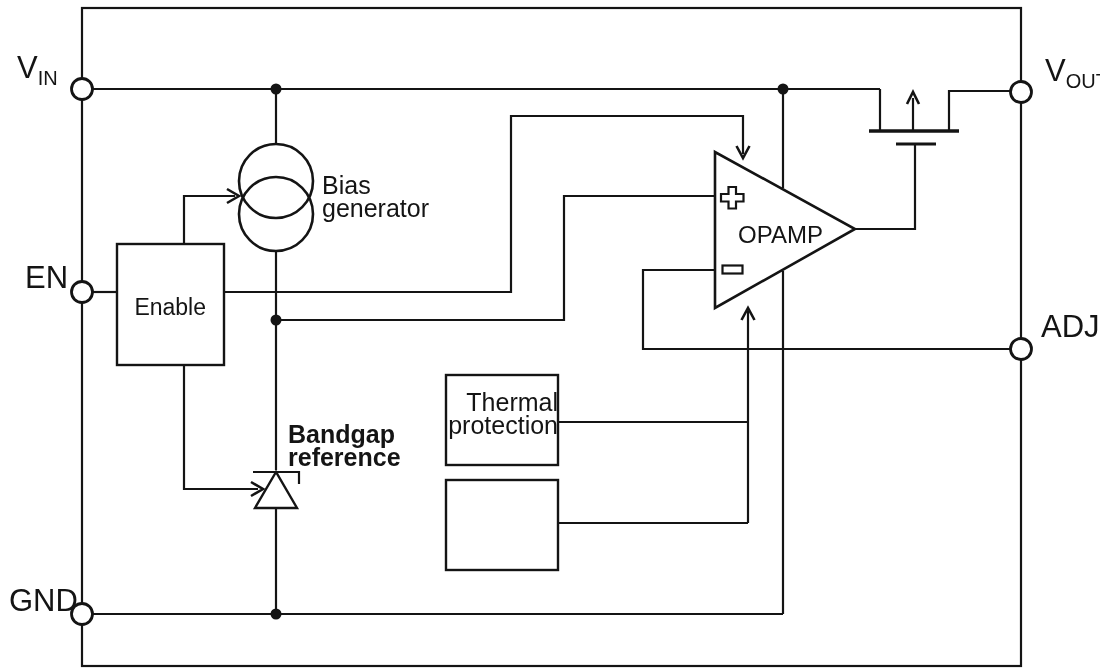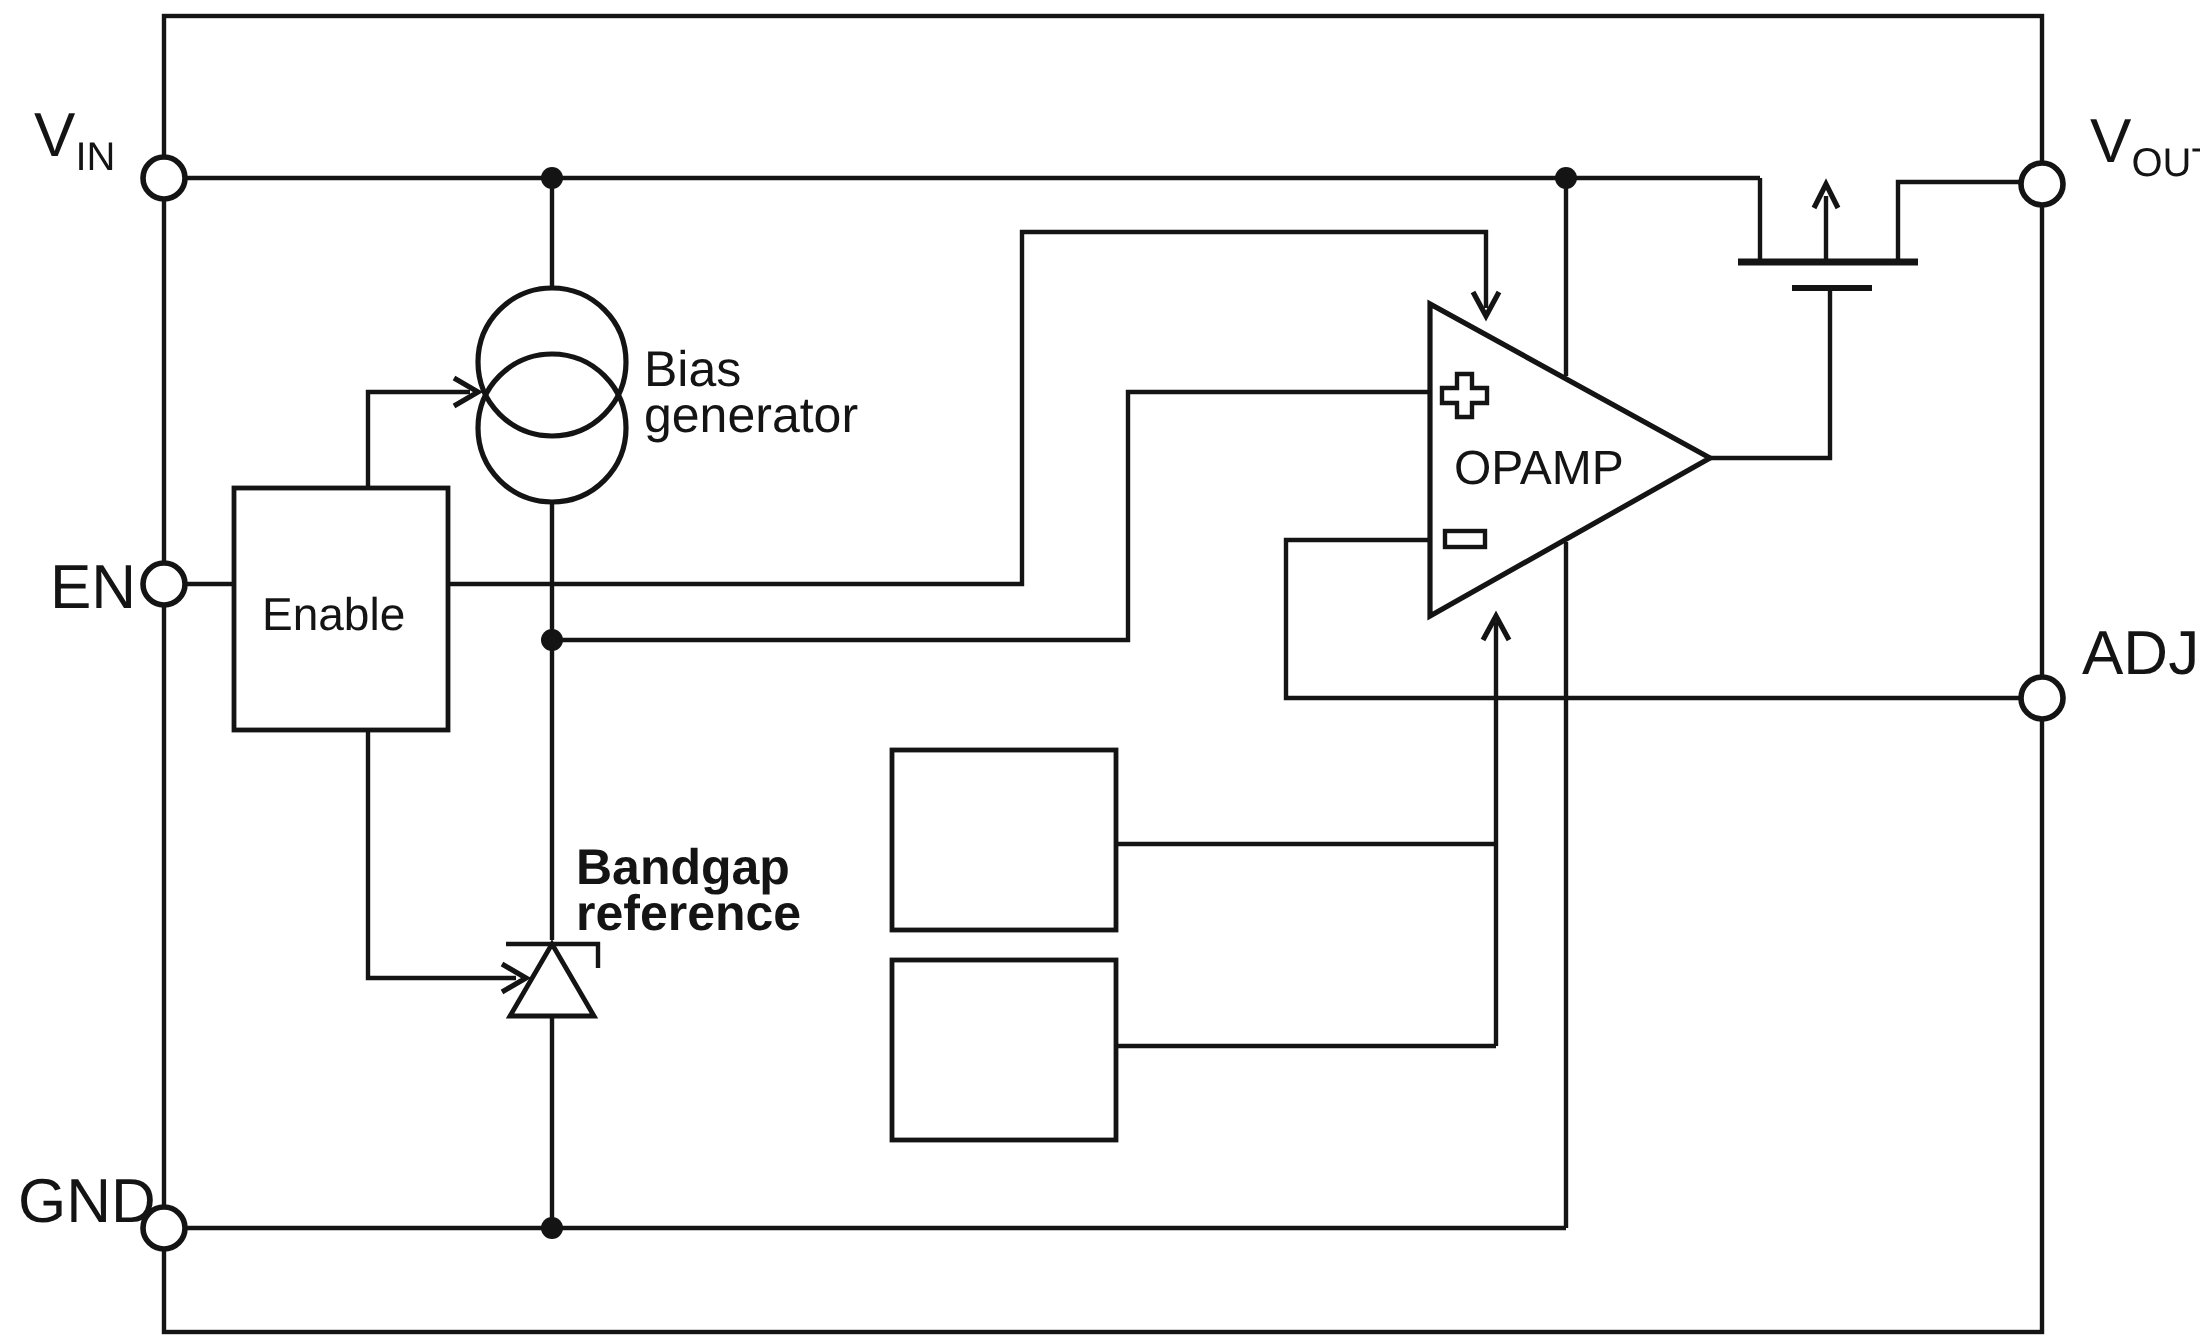--- a/index.html
+++ b/index.html
@@ -18,29 +18,29 @@
   .srcc   { stroke:var(--line); stroke-width:2.6; fill:none; }
   .term   { stroke:var(--line); stroke-width:2.8; fill:#fff; }
   .dot    { fill:var(--line); stroke:none; }
   .head   { stroke:var(--line); stroke-width:2.6; fill:none; stroke-linejoin:miter; }
   .icoshape { stroke:var(--line); stroke-width:2.2; fill:#fff; }
 
   .lbl { position:absolute; white-space:nowrap; color:var(--line); }
   .pin-lbl  { font-size:31px; }
   .pin-lbl .sub { font-size:20px; vertical-align:-7px; }
   .blk-lbl  { font-size:25px; line-height:23px; }
-  .ctr      { text-align:left;margin-left:14px; }
+  .ctr      { text-align:right; }
   .enable-lbl { left:117px; top:294px; width:89px; font-size:23px; }
   .opamp-lbl  { left:713px; top:221px; width:110px; font-size:24px; }
   .bias-lbl    { left:322px; top:174px; }
   .bandgap-lbl { left:288px; top:423px;font-weight:bold; }
   .thermal-lbl { left:446px; top:391px; width:112px; }
   .current-lbl { left:446px; top:502px; width:112px; }
   .vin-lbl  { left:17px;   top:50px;  }
-  .en-lbl   { left:25px;   top:276px; }
+  .en-lbl   { left:25px;   top:260px; }
   .gnd-lbl  { left:9px;    top:583px; }
   .vout-lbl { left:1045px; top:53px;  }
   .adj-lbl  { left:1041px; top:309px; }
 </style>
 </head>
 <body>
 
 <div class="stage">
 
   <svg width="1100" height="672" viewBox="0 0 1100 672">
@@ -123,15 +123,19 @@
 
   <div class="lbl enable-lbl ctr">Enable</div>
   <div class="lbl blk-lbl bias-lbl">
     <div>Bias</div>
     <div>generator</div>
   </div>
   <div class="lbl blk-lbl bandgap-lbl">
     <div>Bandgap</div>
     <div>reference</div>
   </div>
+  <div class="lbl blk-lbl thermal-lbl ctr">
+    <div>Thermal</div>
+    <div>protection</div>
+  </div>
   <div class="lbl opamp-lbl ctr">OPAMP</div>
 
 </div>
 
 </body></html>

